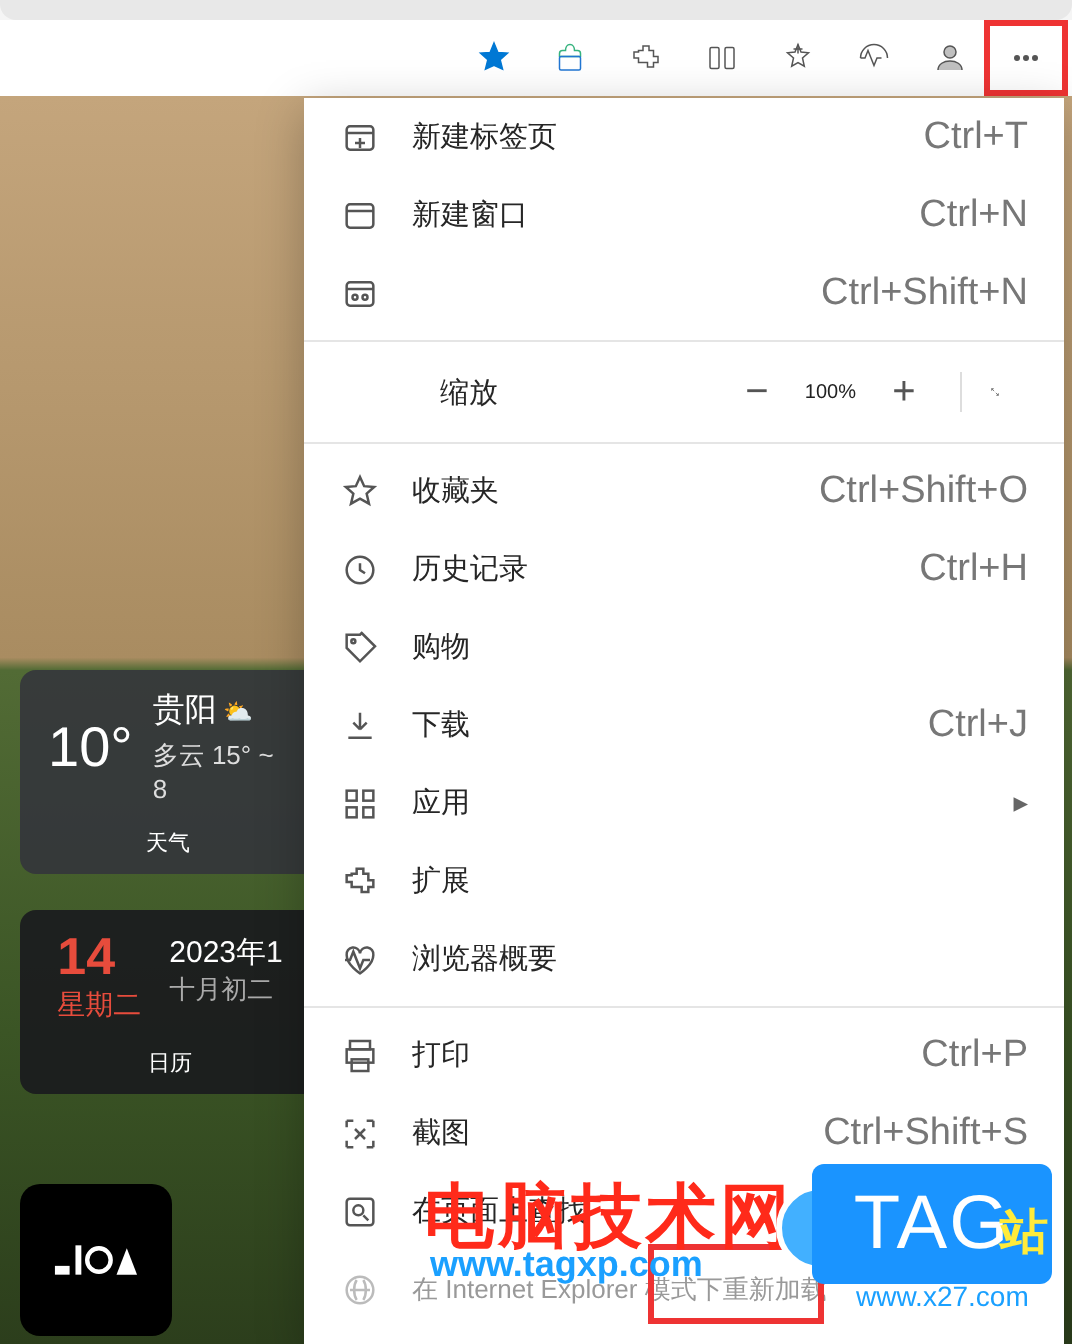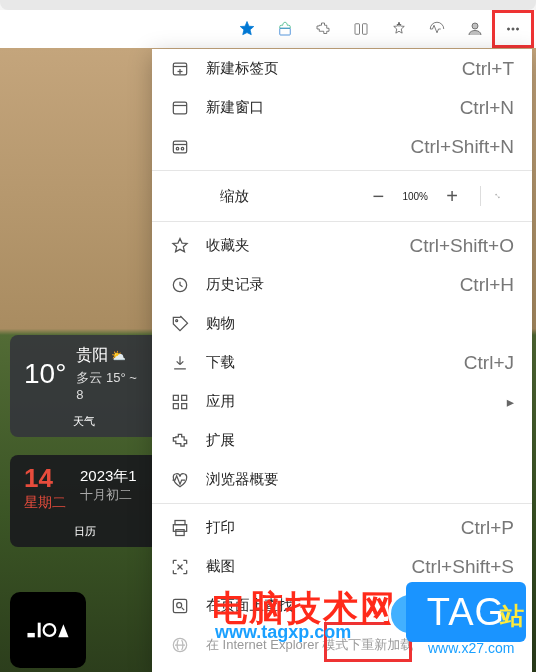--- a/index.html
+++ b/index.html
@@ -123,21 +123,21 @@
     <span class="temp">10°</span>
     <div>
       <div><span class="loc">贵阳</span> <span>⛅</span></div>
       <div class="desc">多云 15° ~ 8</div>
     </div>
   </div>
   <div class="footer">天气</div>
 </div>
 
 <div class="widget calendar">
-  <div style="display:flex;gap:14px;align-items:flex-start;">
+  <div style="display:flex;gap:14px;align-items:flex-start;justify-content:center;">
     <div>
       <div class="day">14</div>
       <div class="wk">星期二</div>
     </div>
     <div style="margin-top:4px;">
       <div class="date">2023年1</div>
       <div class="lunar">十月初二</div>
     </div>
   </div>
   <div class="footer">日历</div>

